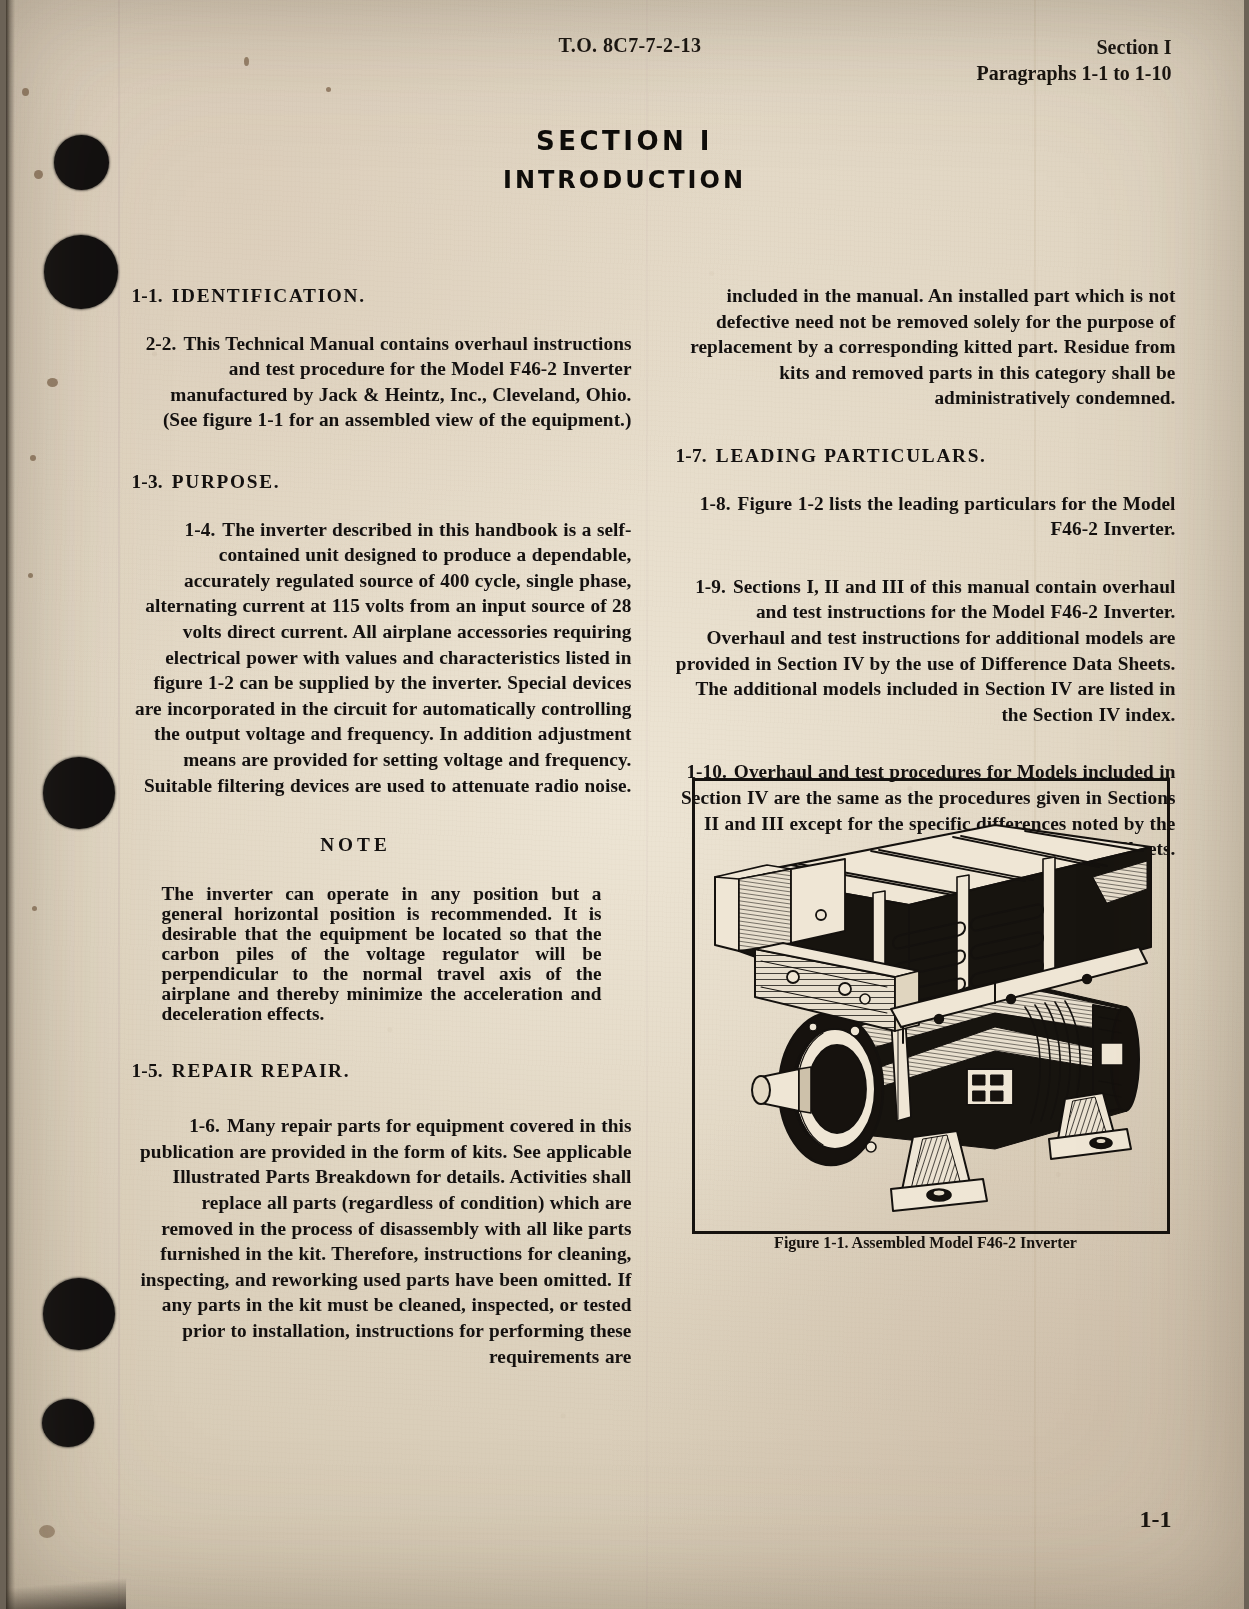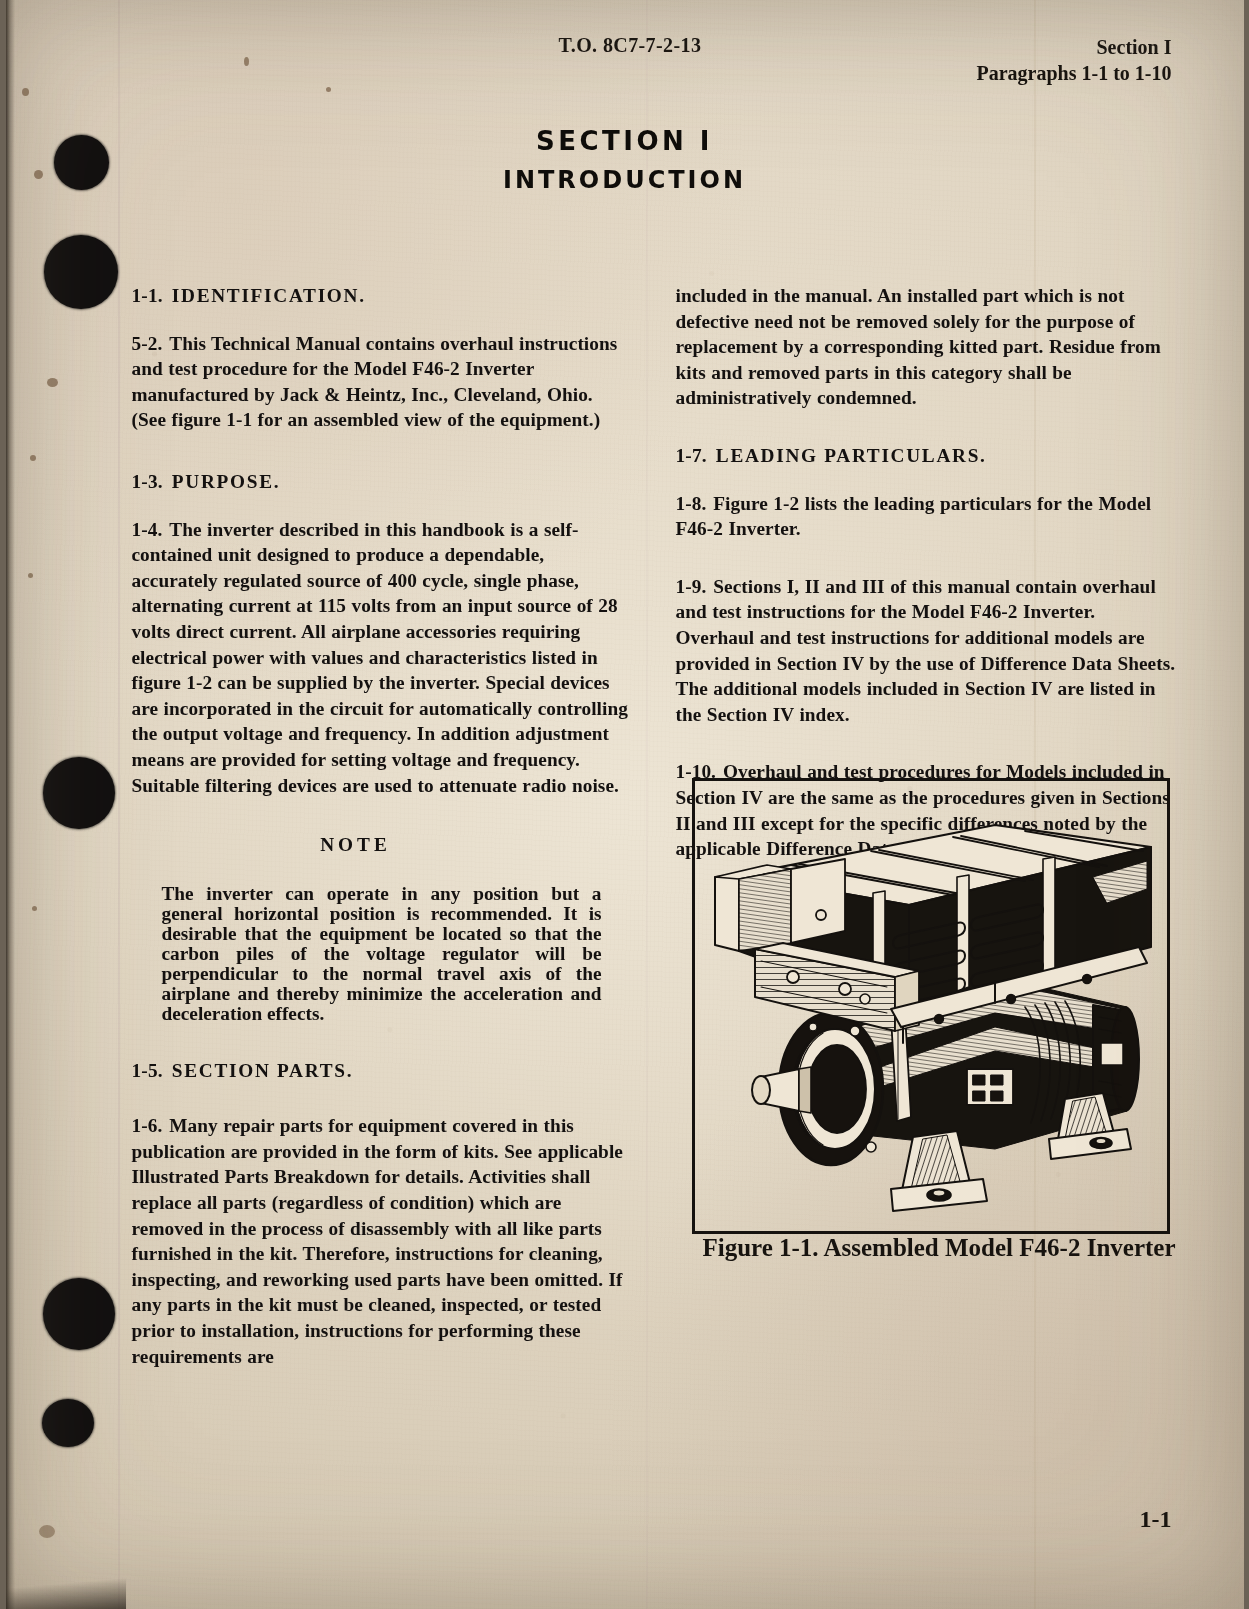--- a/index.html
+++ b/index.html
@@ -144,20 +144,21 @@
     font-size: 19.3px;
     margin: 0 0 22px 0;
   }
   .heading .num { letter-spacing: .2px; margin-right: 9px; }
 
   p.para {
     margin: 0 0 23px 0;
     font-weight: 700;
     letter-spacing: .06px;
     word-spacing: .6px;
+    text-align: right;
   }
   p.para .num { margin-right: 7px; }
 
   
   .note-title {
     text-align: center;
     font-weight: 700;
     font-size: 19.3px;
     letter-spacing: 4px;
     margin: 34px 0 26px 0;
@@ -181,23 +182,23 @@
     height: 450px;
     border: 3px solid #15120f;
     background: transparent;
     overflow: hidden;
   }
   .figure-caption {
     position: absolute;
     left: 670px;
     top: 1234px;
     width: 500px;
-    text-align: right;
-    font-weight: 700;
-    font-size: 25px;
+    text-align: center;
+    font-weight: 700;
+    font-size: 16px;
     color: #17130f;
   }
 
   
   .page-number {
     position: absolute;
     right: 72px;
     bottom: 76px;
     font-weight: 700;
     font-size: 24px;
@@ -246,36 +247,36 @@
     <div class="l2">INTRODUCTION</div>
   </div>
 
   <div class="col col-left">
 
     <div class="heading">
       <span class="num">1-1.</span><span>IDENTIFICATION.</span>
     </div>
 
     <p class="para">
-      <span class="num">5-2.</span><span>This Technical Manual contains overhaul instructions and test procedure for the Model F46-2 Inverter manufactured by Jack &amp; Heintz, Inc., Cleveland, Ohio. (See figure 1-1 for an assembled view of the equipment.)</span>
+      <span class="num">2-2.</span><span>This Technical Manual contains overhaul instructions and test procedure for the Model F46-2 Inverter manufactured by Jack &amp; Heintz, Inc., Cleveland, Ohio. (See figure 1-1 for an assembled view of the equipment.)</span>
     </p>
 
     <div class="heading" style="margin-top:36px;">
       <span class="num">1-3.</span><span>PURPOSE.</span>
     </div>
 
     <p class="para">
       <span class="num">1-4.</span><span>The inverter described in this handbook is a self-contained unit designed to produce a dependable, accurately regulated source of 400 cycle, single phase, alternating current at 115 volts from an input source of 28 volts direct current. All airplane accessories requiring electrical power with values and characteristics listed in figure 1-2 can be supplied by the inverter. Special devices are incorporated in the circuit for automatically controlling the output voltage and frequency. In addition adjustment means are provided for setting voltage and frequency. Suitable filtering devices are used to attenuate radio noise.</span>
     </p>
 
     <div class="note-title">NOTE</div>
     <p class="note-body">The inverter can operate in any position but a general horizontal position is recommended. It is desirable that the equipment be located so that the carbon piles of the voltage regulator will be perpendicular to the normal travel axis of the airplane and thereby minimize the acceleration and deceleration effects.</p>
 
     <div class="heading">
-      <span class="num">1-5.</span><span>SECTION PARTS.</span>
+      <span class="num">1-5.</span><span>REPAIR REPAIR.</span>
     </div>
 
     <p class="para" style="margin-top:30px;">
       <span class="num">1-6.</span><span>Many repair parts for equipment covered in this publication are provided in the form of kits. See applicable Illustrated Parts Breakdown for details. Activities shall replace all parts (regardless of condition) which are removed in the process of disassembly with all like parts furnished in the kit. Therefore, instructions for cleaning, inspecting, and reworking used parts have been omitted. If any parts in the kit must be cleaned, inspected, or tested prior to installation, instructions for performing these requirements are</span>
     </p>
   </div>
 
   <div class="col col-right">
 
     <p class="para">included in the manual. An installed part which is not defective need not be removed solely for the purpose of replacement by a corresponding kitted part. Residue from kits and removed parts in this category shall be administratively condemned.</p>

